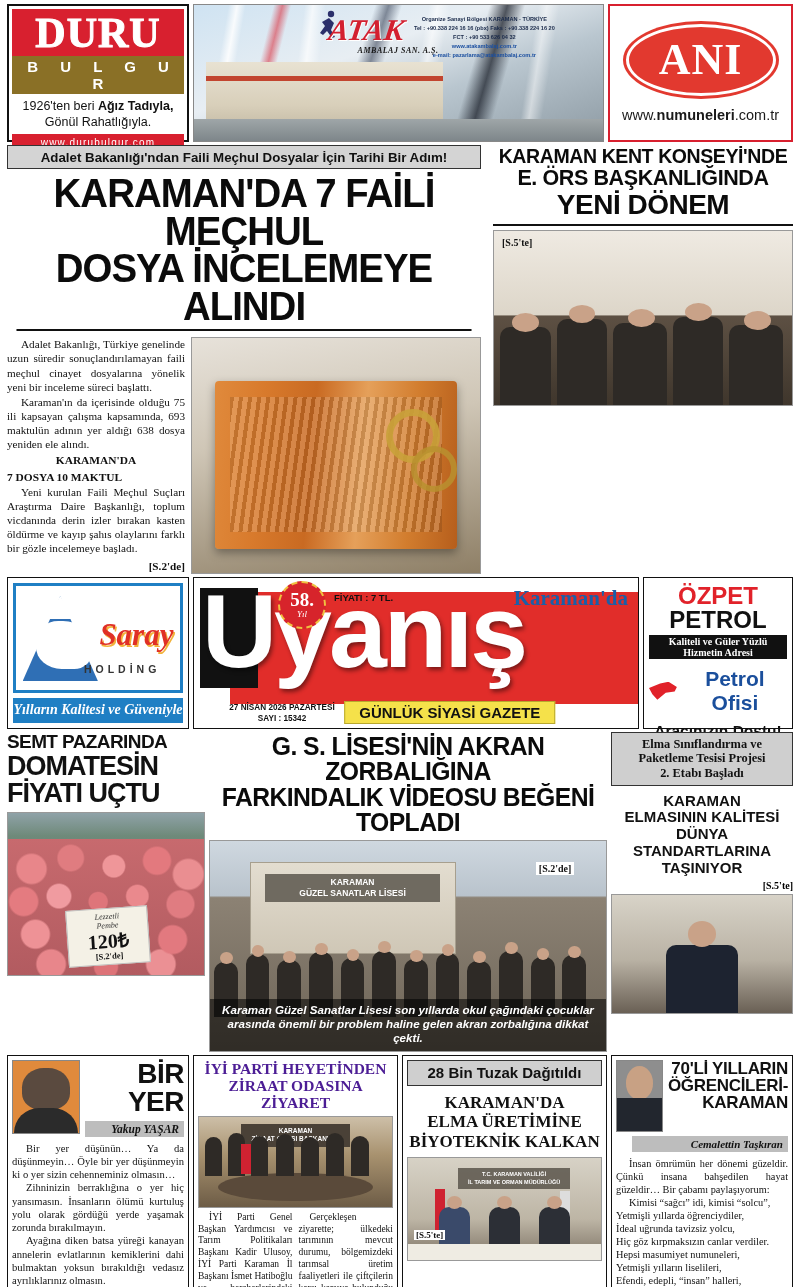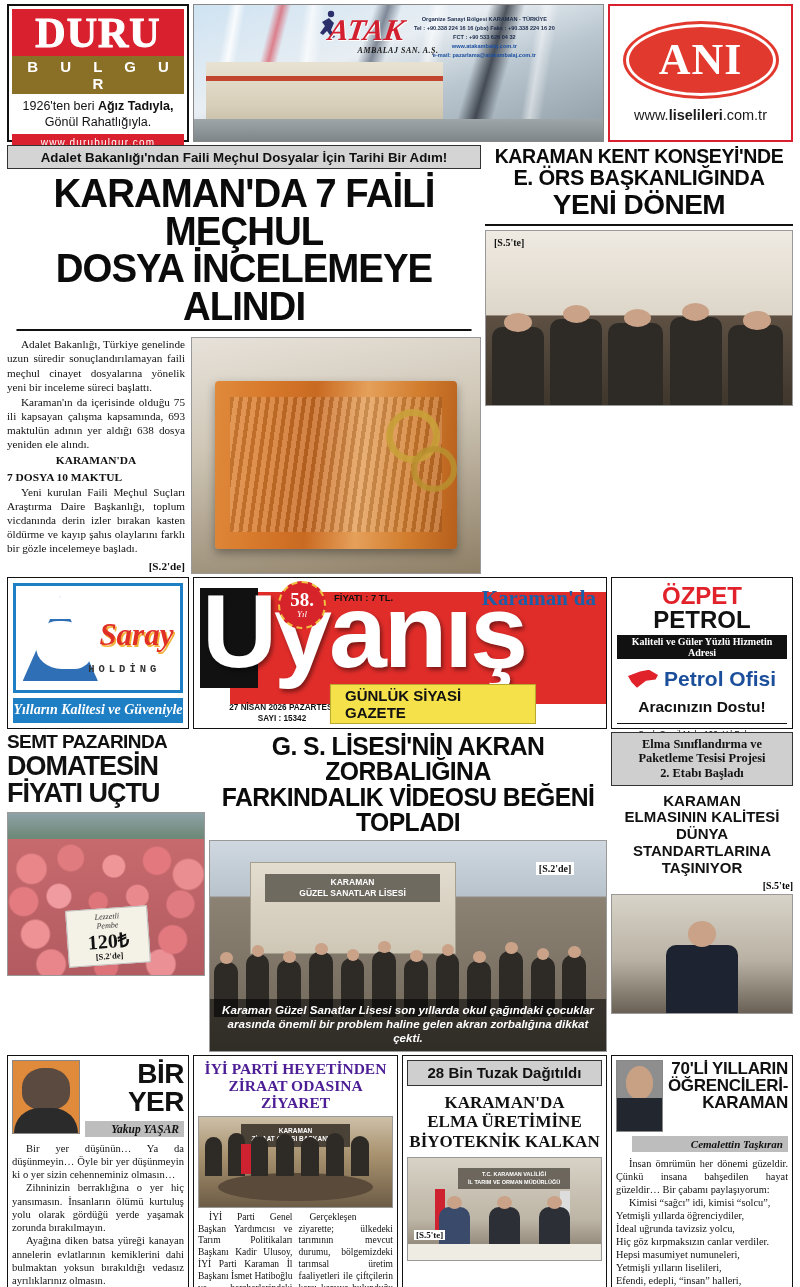--- a/index.html
+++ b/index.html
@@ -51,21 +51,21 @@
 
   .ad-ani { width: 185px; border: 2px solid #d8202f; display: flex; flex-direction: column;
       align-items: center; justify-content: center; padding: 6px 4px; background:#fff; }
   .ani-oval { width: 150px; height: 72px; border-radius: 50%; background: #e2392f; border: 3px solid #fff;
       box-shadow: 0 0 0 3px #e2392f; display: flex; align-items: center; justify-content: center; }
   .ani-oval span { font-family: "Liberation Serif", serif; font-weight: bold; font-size: 44px; color: #fff; letter-spacing: 1px; line-height: 1; }
   .ani-url { margin-top: 11px; font-family: "Liberation Sans", sans-serif; font-size: 14.5px; color: #1a1a1a; }
   .ani-url b { font-weight: bold; }
 
   
-  .lead-row { display: flex; gap: 4px; }
+  .lead-row { display: flex; gap: 12px; }
   .lead-left { width: 474px; }
   .kicker { background: #d4d4d4; border: 1px solid #333; font-family: "Liberation Sans", sans-serif;
       font-weight: bold; font-size: 13.3px; text-align: center; padding: 4px 2px 3px; color: #111; }
   .lead-head { font-family: "Liberation Sans Narrow","Liberation Sans", sans-serif; font-weight: bold;
       font-size: 40px; line-height: .94; letter-spacing: -1px; color: #0b0b0b; text-align: center;
       padding: 6px 0 4px; border-bottom: 2px solid #111; transform: scaleX(.96); transform-origin: center; }
   .lead-body { display: flex; gap: 6px; margin-top: 6px; font-family: Liberation Serif, serif; }
   .lead-text { width: 178px; font-size: 11.2px; line-height: 1.26; text-align: justify; color: #111; hyphens: auto; }
   .lead-text p { text-indent: 14px; margin-bottom: 1px; }
   .lead-text .sub { text-align: center; font-weight: bold; text-indent: 0; margin: 2px 0 1px; font-size: 11.4px; }
@@ -99,21 +99,21 @@
   .ad-saray { width: 182px; border: 1px solid #111; display: flex; flex-direction: column; background: #fff; }
   .saray-top { flex: 1; border: 3px solid #1f7fc4; margin: 5px 5px 0; position: relative; overflow: hidden; background:#fff; }
   .saray-mtn { position:absolute; left:4%; bottom:8%; width:46%; height:82%;
       background: linear-gradient(160deg,#2f6fb5 0%,#2f6fb5 100%);
       clip-path: polygon(50% 0, 100% 100%, 0 100%); }
   .saray-snow { position:absolute; left:18%; top:10%; width:18%; height:22%; background:#fff;
       clip-path: polygon(50% 0, 100% 100%, 0 100%); }
   .lion { position:absolute; left:12%; bottom:20%; width:34%; height:46%; background:#fff; border-radius: 40% 50% 30% 46%; }
   .saray-word { position:absolute; right:4%; top:30%; font-family:"Liberation Serif", serif; font-style:italic;
       font-weight:bold; font-size:31px; color:#e03026; text-shadow: 1.5px 1.5px 0 #f2b23a; }
-  .saray-hold { position:absolute; right:12%; bottom:14%; font-family:Liberation Mono, monospace;
+  .saray-hold { position:absolute; right:12%; bottom:14%; font-family:Liberation Sans, sans-serif;
       font-weight:bold; font-size:10.5px; letter-spacing:4px; color:#333; }
   .saray-bar { background: #1f7fc4; color: #fff; font-family: "Liberation Serif", serif; font-style: italic;
       font-weight: bold; font-size: 14px; text-align: center; padding: 4px 0 5px; margin: 5px; }
 
   .mast-center { flex: 1; border: 1px solid #111; position: relative; overflow: hidden; background: #fff; }
   .mast-red { position: absolute; left: 36px; top: 14px; right: 0; bottom: 24px; background: #e12d2a; }
   .mast-black { position: absolute; left: 6px; top: 10px; width: 58px; height: 100px; background: #111; }
   .mast-uyanis { position: absolute; left: 8px; top: 6px; right: 4px;
       font-family: "Liberation Sans", sans-serif; font-weight: bold; font-size: 104px; line-height: .92;
       color: #fff; letter-spacing: -3px; text-shadow: 2px 3px 4px rgba(0,0,0,.45); }
@@ -125,21 +125,21 @@
   .mast-price { position: absolute; left: 140px; top: 14px; font-family: "Liberation Sans", sans-serif;
       font-size: 9.5px; font-weight: bold; color: #111; z-index: 5; }
   .mast-karamanda { position: absolute; right: 10px; top: 8px; font-family: "Liberation Serif", serif;
       font-weight: bold; font-size: 21px; color: #1b5fa8; z-index: 5; }
   .mast-date { position: absolute; left: 28px; bottom: 4px; width: 120px; text-align: center;
       font-family: "Liberation Sans", sans-serif; font-weight: bold; font-size: 8.2px; line-height: 1.35; color: #111; z-index: 6; }
   .mast-gunluk { position: absolute; left: 50%; transform: translateX(-34%); bottom: 4px; background: #f5e14a;
       border: 1px solid #b8a82e; font-family: "Liberation Sans", sans-serif; font-weight: bold; font-size: 15px;
       color: #111; padding: 2px 14px; z-index: 6; }
 
-  .ad-ozpet { width: 182px; border: 1px solid #111; padding: 6px 5px; text-align: center; background:#fff; }
+  .ad-ozpet { width: 150px; border: 1px solid #111; padding: 6px 5px; text-align: center; background:#fff; }
   .ozpet-t { font-family: "Liberation Sans", sans-serif; font-weight: bold; font-size: 24px; line-height: 1; }
   .ozpet-t .r { color: #e1222a; }
   .ozpet-t .k { color: #111; }
   .ozpet-sub { background: #111; color: #fff; font-family: "Liberation Serif", serif; font-weight: bold;
       font-size: 10px; margin-top: 3px; padding: 1px 0; }
   .po-row { display: flex; align-items: center; justify-content: center; gap: 6px; margin-top: 8px; }
   .po-mark { width: 30px; height: 18px; background: #e1222a;
       clip-path: polygon(0 35%, 40% 10%, 70% 0, 100% 30%, 92% 55%, 60% 62%, 30% 100%, 12% 70%); }
   .po-word { font-family: "Liberation Sans", sans-serif; font-weight: bold; font-size: 21px; color: #1b4f9c; }
   .ozpet-slogan { font-family: "Liberation Sans", sans-serif; font-weight: bold; font-size: 15.5px; margin-top: 7px; color:#111; }
@@ -291,21 +291,21 @@
         <div class="blue">www.atakambalaj.com.tr</div>
         <div class="blue">e-mail: pazarlama@atakambalaj.com.tr</div>
       </div>
     </div>
 
     <div class="ad-ani">
       <div class="ani-oval">
         <span>ANI</span>
       </div>
       <div class="ani-url">
-        <span>www.</span><b>liselileri</b><span>.com.tr</span>
+        <span>www.</span><b>numuneleri</b><span>.com.tr</span>
       </div>
     </div>
   </div>
 
   <div class="lead-row">
 
     <div class="lead-left">
       <div class="kicker">Adalet Bakanlığı'ndan Faili Meçhul Dosyalar İçin Tarihi Bir Adım!</div>
       <div class="lead-head">
         <div>KARAMAN'DA 7 FAİLİ MEÇHUL</div>

